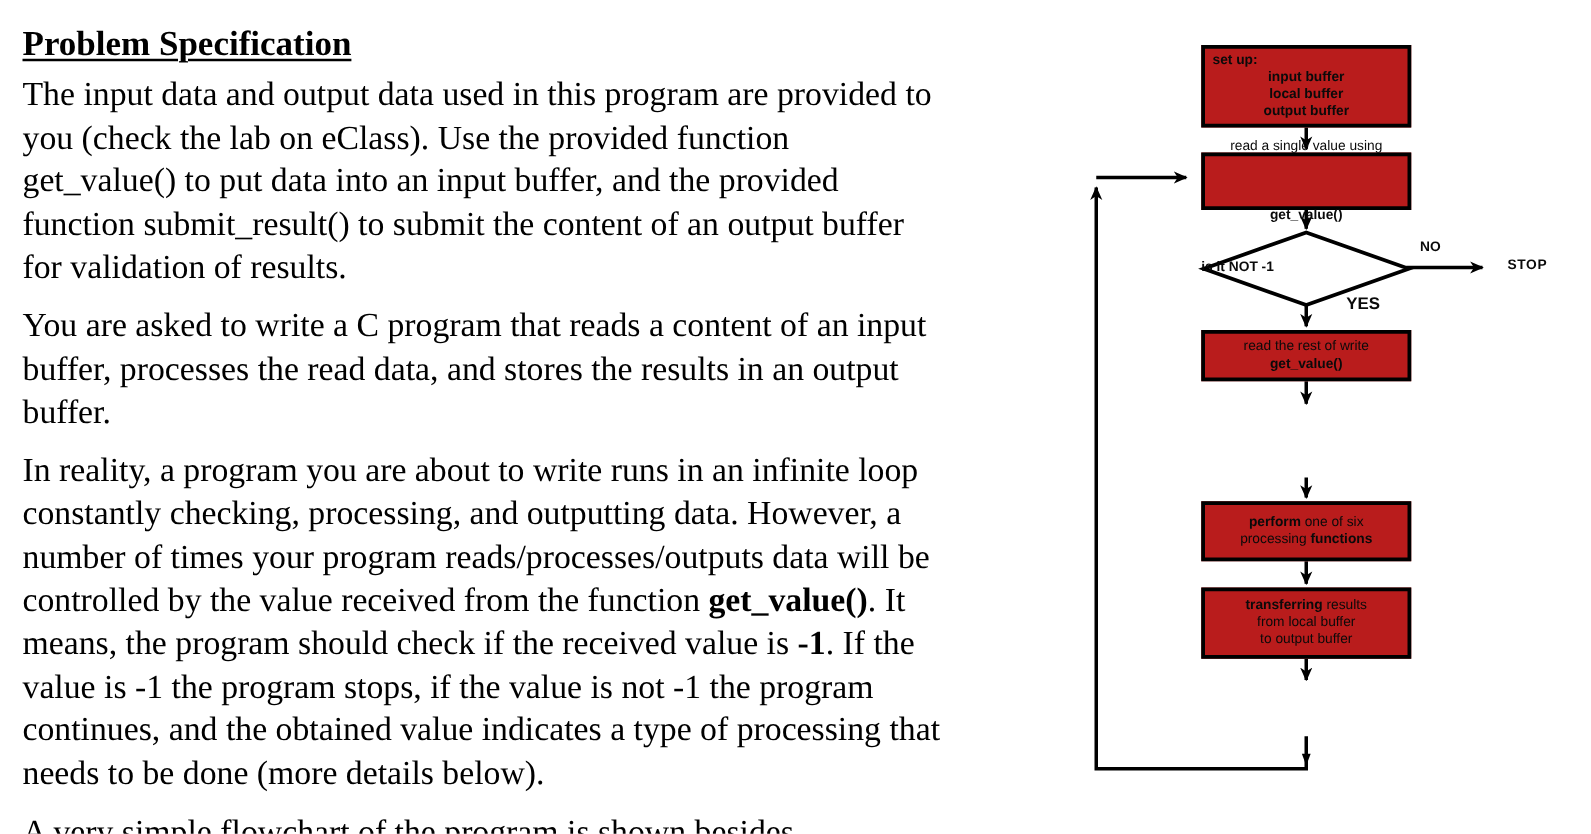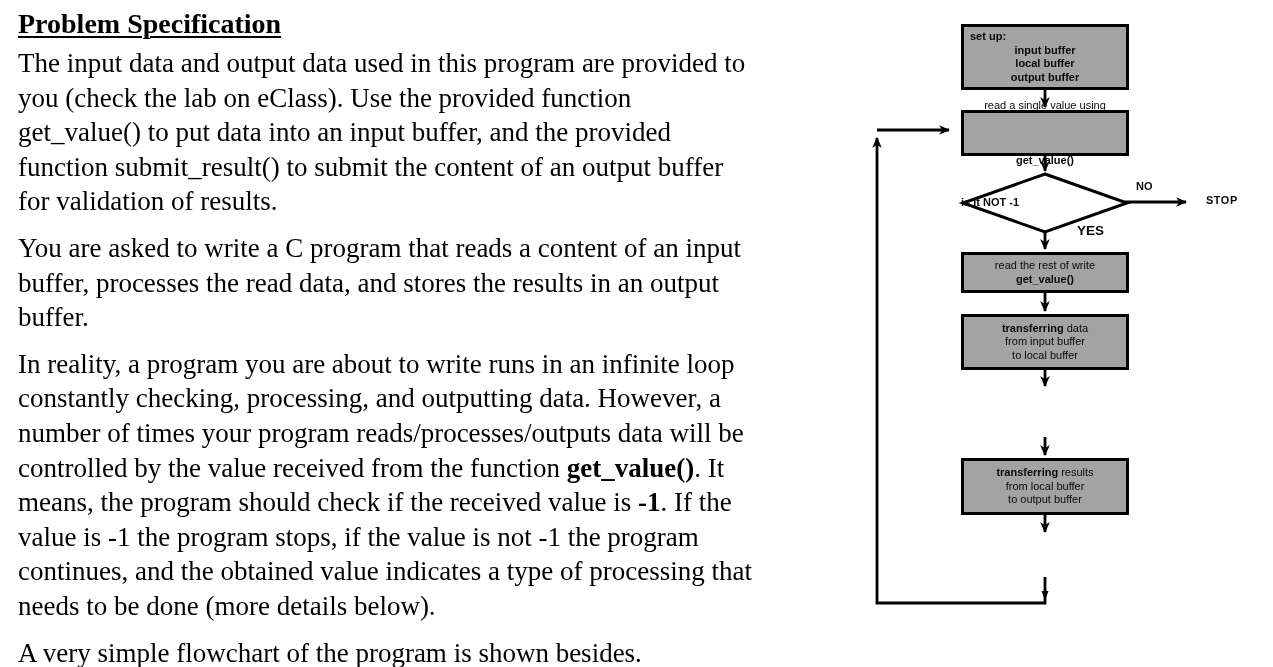--- a/index.html
+++ b/index.html
@@ -1,37 +1,37 @@
 <!DOCTYPE html>
 <html><head>
 <meta charset="utf-8">
 <style>
   html,body{margin:0;padding:0;}
   body{
     width:1273px;height:667px;background:#ffffff;overflow:hidden;position:relative;
     font-family:"Liberation Serif", serif;color:#000;
   }
-  .page{position:absolute;left:0;top:0;width:1273px;height:525px;}
+  .page{position:absolute;left:0;top:12px;width:1273px;height:525px;}
 
   
   .text-col{position:absolute;left:18px;top:6px;width:880px;}
   .text-col h1{
     font-size:28px;line-height:36px;margin:0 0 4px 0;font-weight:bold;
     text-decoration:underline;text-decoration-thickness:2px;text-underline-offset:3px;
   }
   .text-col p{
     font-size:27px;line-height:34.6px;margin:0 0 12px 0;white-space:pre-line;
   }
   .text-col p b{font-weight:bold;}
 
   
   .fc-svg{position:absolute;left:0;top:0;width:1273px;height:667px;}
   .fc-box{
     position:absolute;left:961px;width:168px;box-sizing:border-box;
-    border:3px solid #000;background:#a3a3a3;
+    border:3px solid #000;background:#b91c1c;
     display:flex;flex-direction:column;justify-content:center;align-items:center;
     font-family:"Liberation Sans", sans-serif;font-size:11px;line-height:13.5px;
     text-align:center;color:#0a0a0a;
   }
   .fc-line{width:100%;}
   .fc-line.left{text-align:left;padding-left:6px;box-sizing:border-box;}
   #b1{top:24px;height:66px;}
   #b2{top:110px;height:46px;gap:42px;}
   #b3{top:252px;height:41px;}
   #b4{top:314px;height:56px;}
@@ -105,24 +105,23 @@
       <div class="fc-line"><b>output buffer</b></div>
     </div>
   <div class="fc-box" id="b2">
       <div class="fc-line"><span>read a single value using</span></div>
       <div class="fc-line"><b>get_value()</b></div>
     </div>
   <div class="fc-box" id="b3">
       <div class="fc-line"><span>read the rest of write</span></div>
       <div class="fc-line"><b>get_value()</b></div>
     </div>
-  <div class="fc-box" id="b4">
-      <div class="fc-line"><b>transferring</b><span> data</span></div>
-      <div class="fc-line"><span>from input buffer</span></div>
-      <div class="fc-line"><span>to local buffer</span></div>
+  <div class="fc-box" id="b5">
+      <div class="fc-line"><b>perform</b><span> one of six</span></div>
+      <div class="fc-line"><span>processing </span><b>functions</b></div>
     </div>
   <div class="fc-box" id="b6">
       <div class="fc-line"><b>transferring</b><span> results</span></div>
       <div class="fc-line"><span>from local buffer</span></div>
       <div class="fc-line"><span>to output buffer</span></div>
     </div>
 
   <div class="diamond-label">is it NOT -1</div>
   <div class="fc-tag" id="tag-no">NO</div>
   <div class="fc-tag" id="tag-yes">YES</div>

